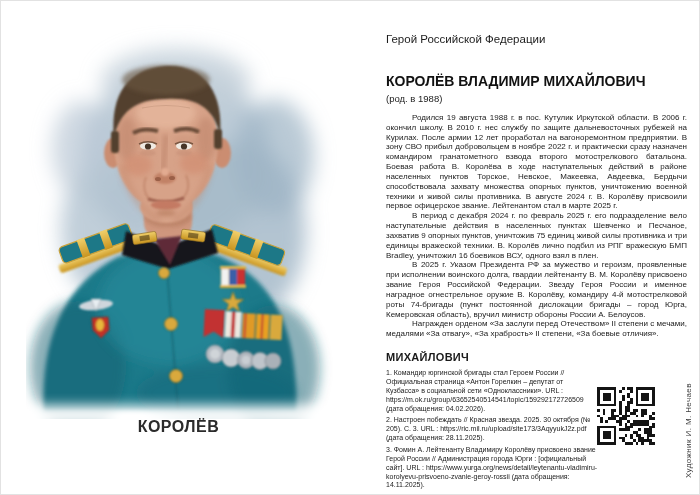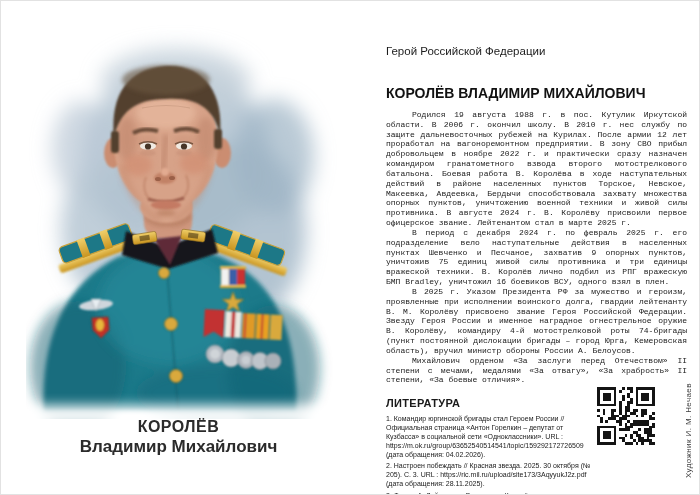--- a/index.html
+++ b/index.html
@@ -6,25 +6,25 @@
   .page{
     position:relative;width:700px;height:495px;background:#ffffff;
     font-family:"Liberation Sans","DejaVu Sans",sans-serif;color:#1a1a1a;
     overflow:hidden;margin:0 auto;border:1px solid #e2e2e2;box-sizing:border-box;
   }
   .portrait{position:absolute;left:25px;top:6px;width:320px;height:412px;}
   .caption{position:absolute;left:20px;top:417px;width:315px;text-align:center;color:#2b2b2b;}
   .cap1{font-size:16px;font-weight:bold;letter-spacing:.5px;text-align:center;}
   .cap2{font-size:17px;font-weight:bold;margin-top:1px;}
   .right{position:absolute;left:385px;top:32px;width:301px;}
-  .category{font-size:11.5px;font-weight:500;color:#1c1c1c;margin-top:12px;}
+  .category{font-size:11.5px;font-weight:500;color:#1c1c1c;}
   .name{font-size:14px;font-weight:bold;margin:28px 0 0 0;color:#111;}
   .birth{font-size:9.5px;margin-top:4px;}
   .bio{margin-top:9px;font-size:8px;line-height:1.23;text-align:justify;}
-  .bio p{margin:0;text-indent:26px;font-family:Liberation Mono, monospace;}
+  .bio p{margin:0;text-indent:26px;}
   .lit-heading{font-size:11px;font-weight:bold;margin-top:12px;letter-spacing:.3px;}
   .lit{width:212px;font-size:7px;line-height:1.28;margin-top:6px;text-align:left;}
   .lit p{margin:0 0 2.5px 0;word-break:break-word;}
   .qr{position:absolute;left:596px;top:386px;width:58px;height:58px;background:#fff;}
   .qr svg{width:100%;height:100%;fill:#141414;shape-rendering:crispEdges;}
   .artist{
     position:absolute;right:6px;bottom:16px;height:160px;
     writing-mode:vertical-rl;transform:rotate(180deg);
     font-size:8px;color:#3a3a3a;letter-spacing:.4px;
   }
@@ -194,35 +194,35 @@
       <circle cx="138" cy="266" r="5.5" fill="#d9a93c" stroke="#8a6a1f" stroke-width="0.8" filter="url(#b1)"></circle>
       <circle cx="145" cy="317" r="6.5" fill="#d9a93c" stroke="#8a6a1f" stroke-width="0.8" filter="url(#b1)"></circle>
       <circle cx="150" cy="369" r="6.5" fill="#d9a93c" stroke="#8a6a1f" stroke-width="0.8" filter="url(#b1)"></circle>
 
       <rect x="-10" y="398" width="340" height="20" fill="#ffffff" opacity="0.9" filter="url(#b6)"></rect>
     </svg>
   </div>
 
   <div class="caption">
     <div class="cap1">КОРОЛЁВ</div>
-    <div class="cap2">Владимир Михайлович</div>
   </div>
 
   <div class="right">
     <div class="category">Герой Российской Федерации</div>
     <h1 class="name">КОРОЛЁВ ВЛАДИМИР МИХАЙЛОВИЧ</h1>
+    <div class="birth">(род. в 1988)</div>
 
     <div class="bio">
       <p>Родился 19 августа 1988 г. в пос. Кутулик Иркутской области. В 2006 г. окончил школу. В 2010 г. нес службу по защите дальневосточных рубежей на Курилах. После армии 12 лет проработал на вагоноремонтном предприятии. В зону СВО прибыл добровольцем в ноябре 2022 г. и практически сразу назначен командиром гранатометного взвода второго мотострелкового батальона. Боевая работа В. Королёва в ходе наступательных действий в районе населенных пунктов Торское, Невское, Макеевка, Авдеевка, Бердычи способствовала захвату множества опорных пунктов, уничтожению военной техники и живой силы противника. В августе 2024 г. В. Королёву присвоили первое офицерское звание. Лейтенантом стал в марте 2025 г.</p>
       <p>В период с декабря 2024 г. по февраль 2025 г. его подразделение вело наступательные действия в населенных пунктах Шевченко и Песчаное, захватив 9 опорных пунктов, уничтожив 75 единиц живой силы противника и три единицы вражеской техники. В. Королёв лично подбил из РПГ вражескую БМП Bradley, уничтожил 16 боевиков ВСУ, одного взял в плен.</p>
       <p>В 2025 г. Указом Президента РФ за мужество и героизм, проявленные при исполнении воинского долга, гвардии лейтенанту В. М. Королёву присвоено звание Героя Российской Федерации. Звезду Героя России и именное наградное огнестрельное оружие В. Королёву, командиру 4-й мотострелковой роты 74-бригады (пункт постоянной дислокации бригады – город Юрга, Кемеровская область), вручил министр обороны России А. Белоусов.</p>
-      <p>Михайлович орденом «За заслуги перед Отечеством» II степени с мечами, медалями «За отвагу», «За храбрость» II степени, «За боевые отличия».</p>
+      <p>Награжден орденом «За заслуги перед Отечеством» II степени с мечами, медалями «За отвагу», «За храбрость» II степени, «За боевые отличия».</p>
     </div>
 
-    <div class="lit-heading">ЛИТЕРАТУРА</div>
+    <div class="lit-heading">МИХАЙЛОВИЧ</div>
     <div class="lit">
       <p>1. Командир юргинской бригады стал Героем России // Официальная страница «Антон Горелкин – депутат от Кузбасса» в социальной сети «Одноклассники». URL : https://m.ok.ru/group/63652540514541/topic/159292172726509 (дата обращения: 04.02.2026).</p>
       <p>2. Настроен побеждать // Красная звезда. 2025. 30 октября (№ 205). С. 3. URL : https://ric.mil.ru/upload/site173/3AqyyukJ2z.pdf (дата обращения: 28.11.2025).</p>
       <p>3. Фомин А. Лейтенанту Владимиру Королёву присвоено звание Герой России // Администрация города Юрги : [официальный сайт]. URL : https://www.yurga.org/news/detail/leytenantu-vladimiru-korolyevu-prisvoeno-zvanie-geroy-rossii (дата обращения: 14.11.2025).</p>
     </div>
   </div>
 
   <div class="qr">
     <svg viewBox="0 0 21 21" xmlns="http://www.w3.org/2000/svg">
         <rect x="0" y="0" width="1" height="1"></rect>

